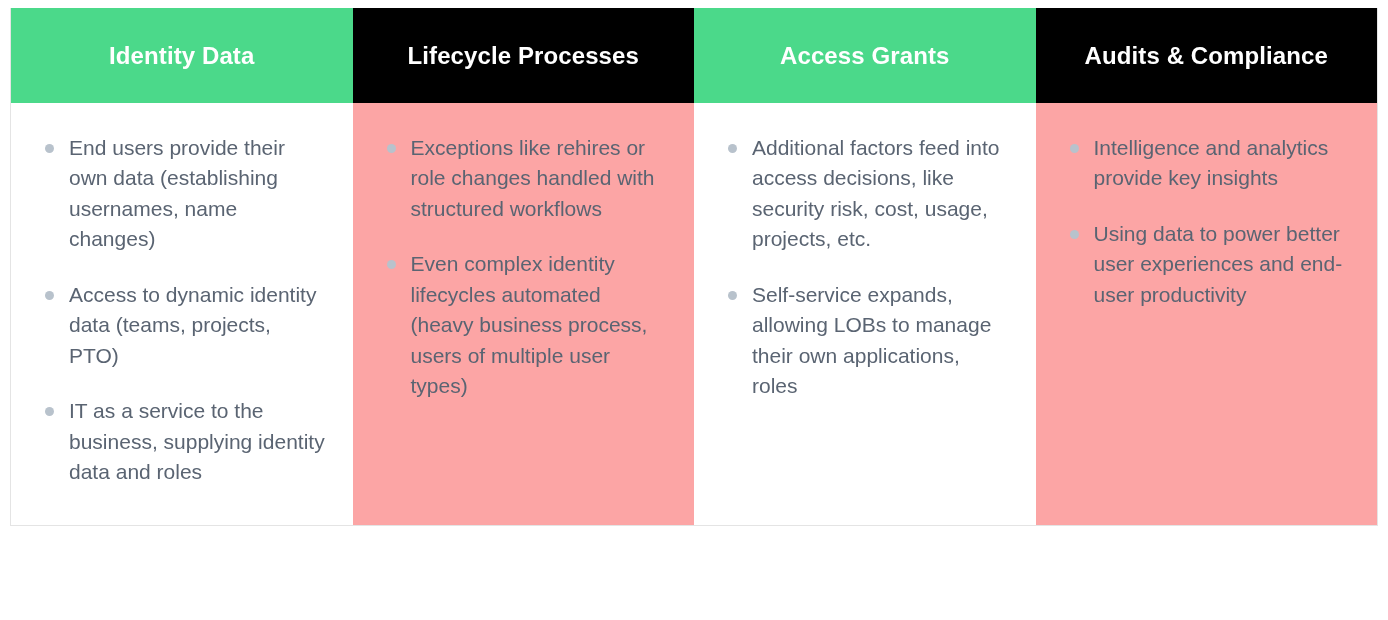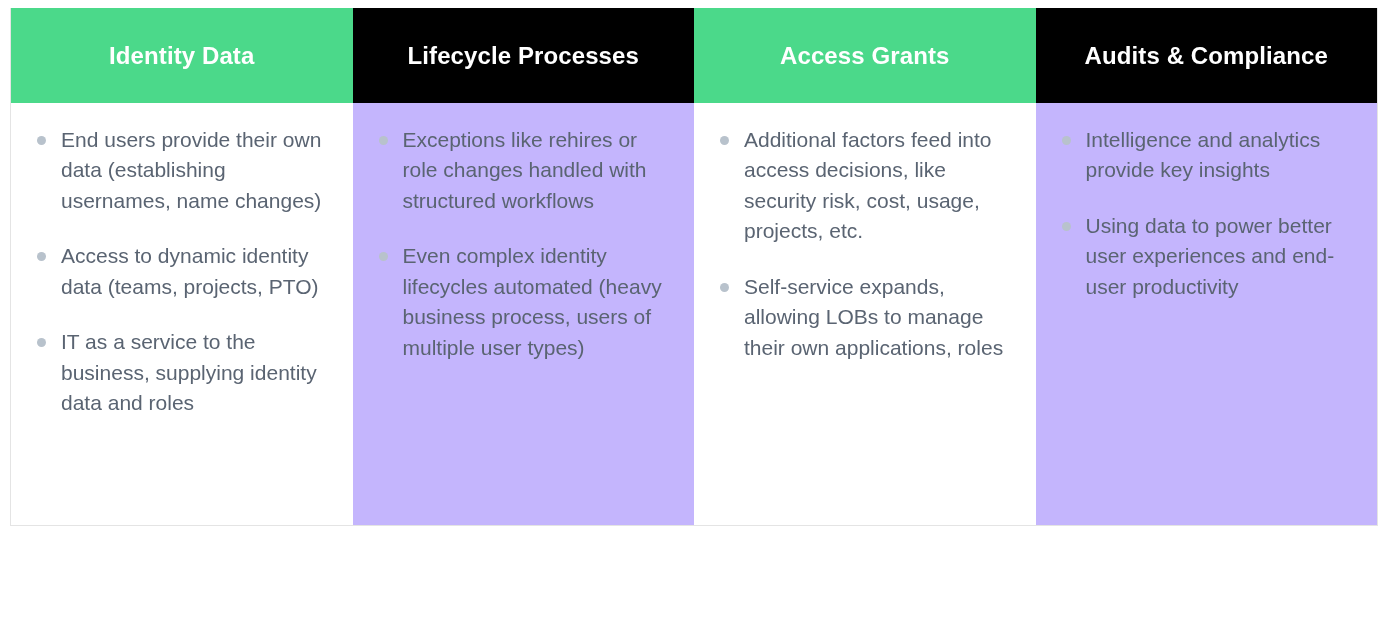--- a/index.html
+++ b/index.html
@@ -61,25 +61,25 @@
     flex: 1 1 auto;
     min-height: 0;
   }
   .body-cell {
     flex: 1 1 0;
     box-sizing: border-box;
     padding: 22px 18px 18px 14px;
     min-width: 0;
   }
   .body-cell.tone-a { background: #ffffff; }
-  .body-cell.tone-b { background: #c4b5fd; }
+  .body-cell.tone-b { background: #fca5a5; }
 
   .bullet-list {
     list-style: none;
-    margin: 0;
+    margin: 8px;
     padding: 0;
   }
   .bullet-item {
     position: relative;
     padding-left: 36px;
     margin-bottom: 25px;
     color: #5a6472;
     font-size: 21px;
     line-height: 1.45;
   }

